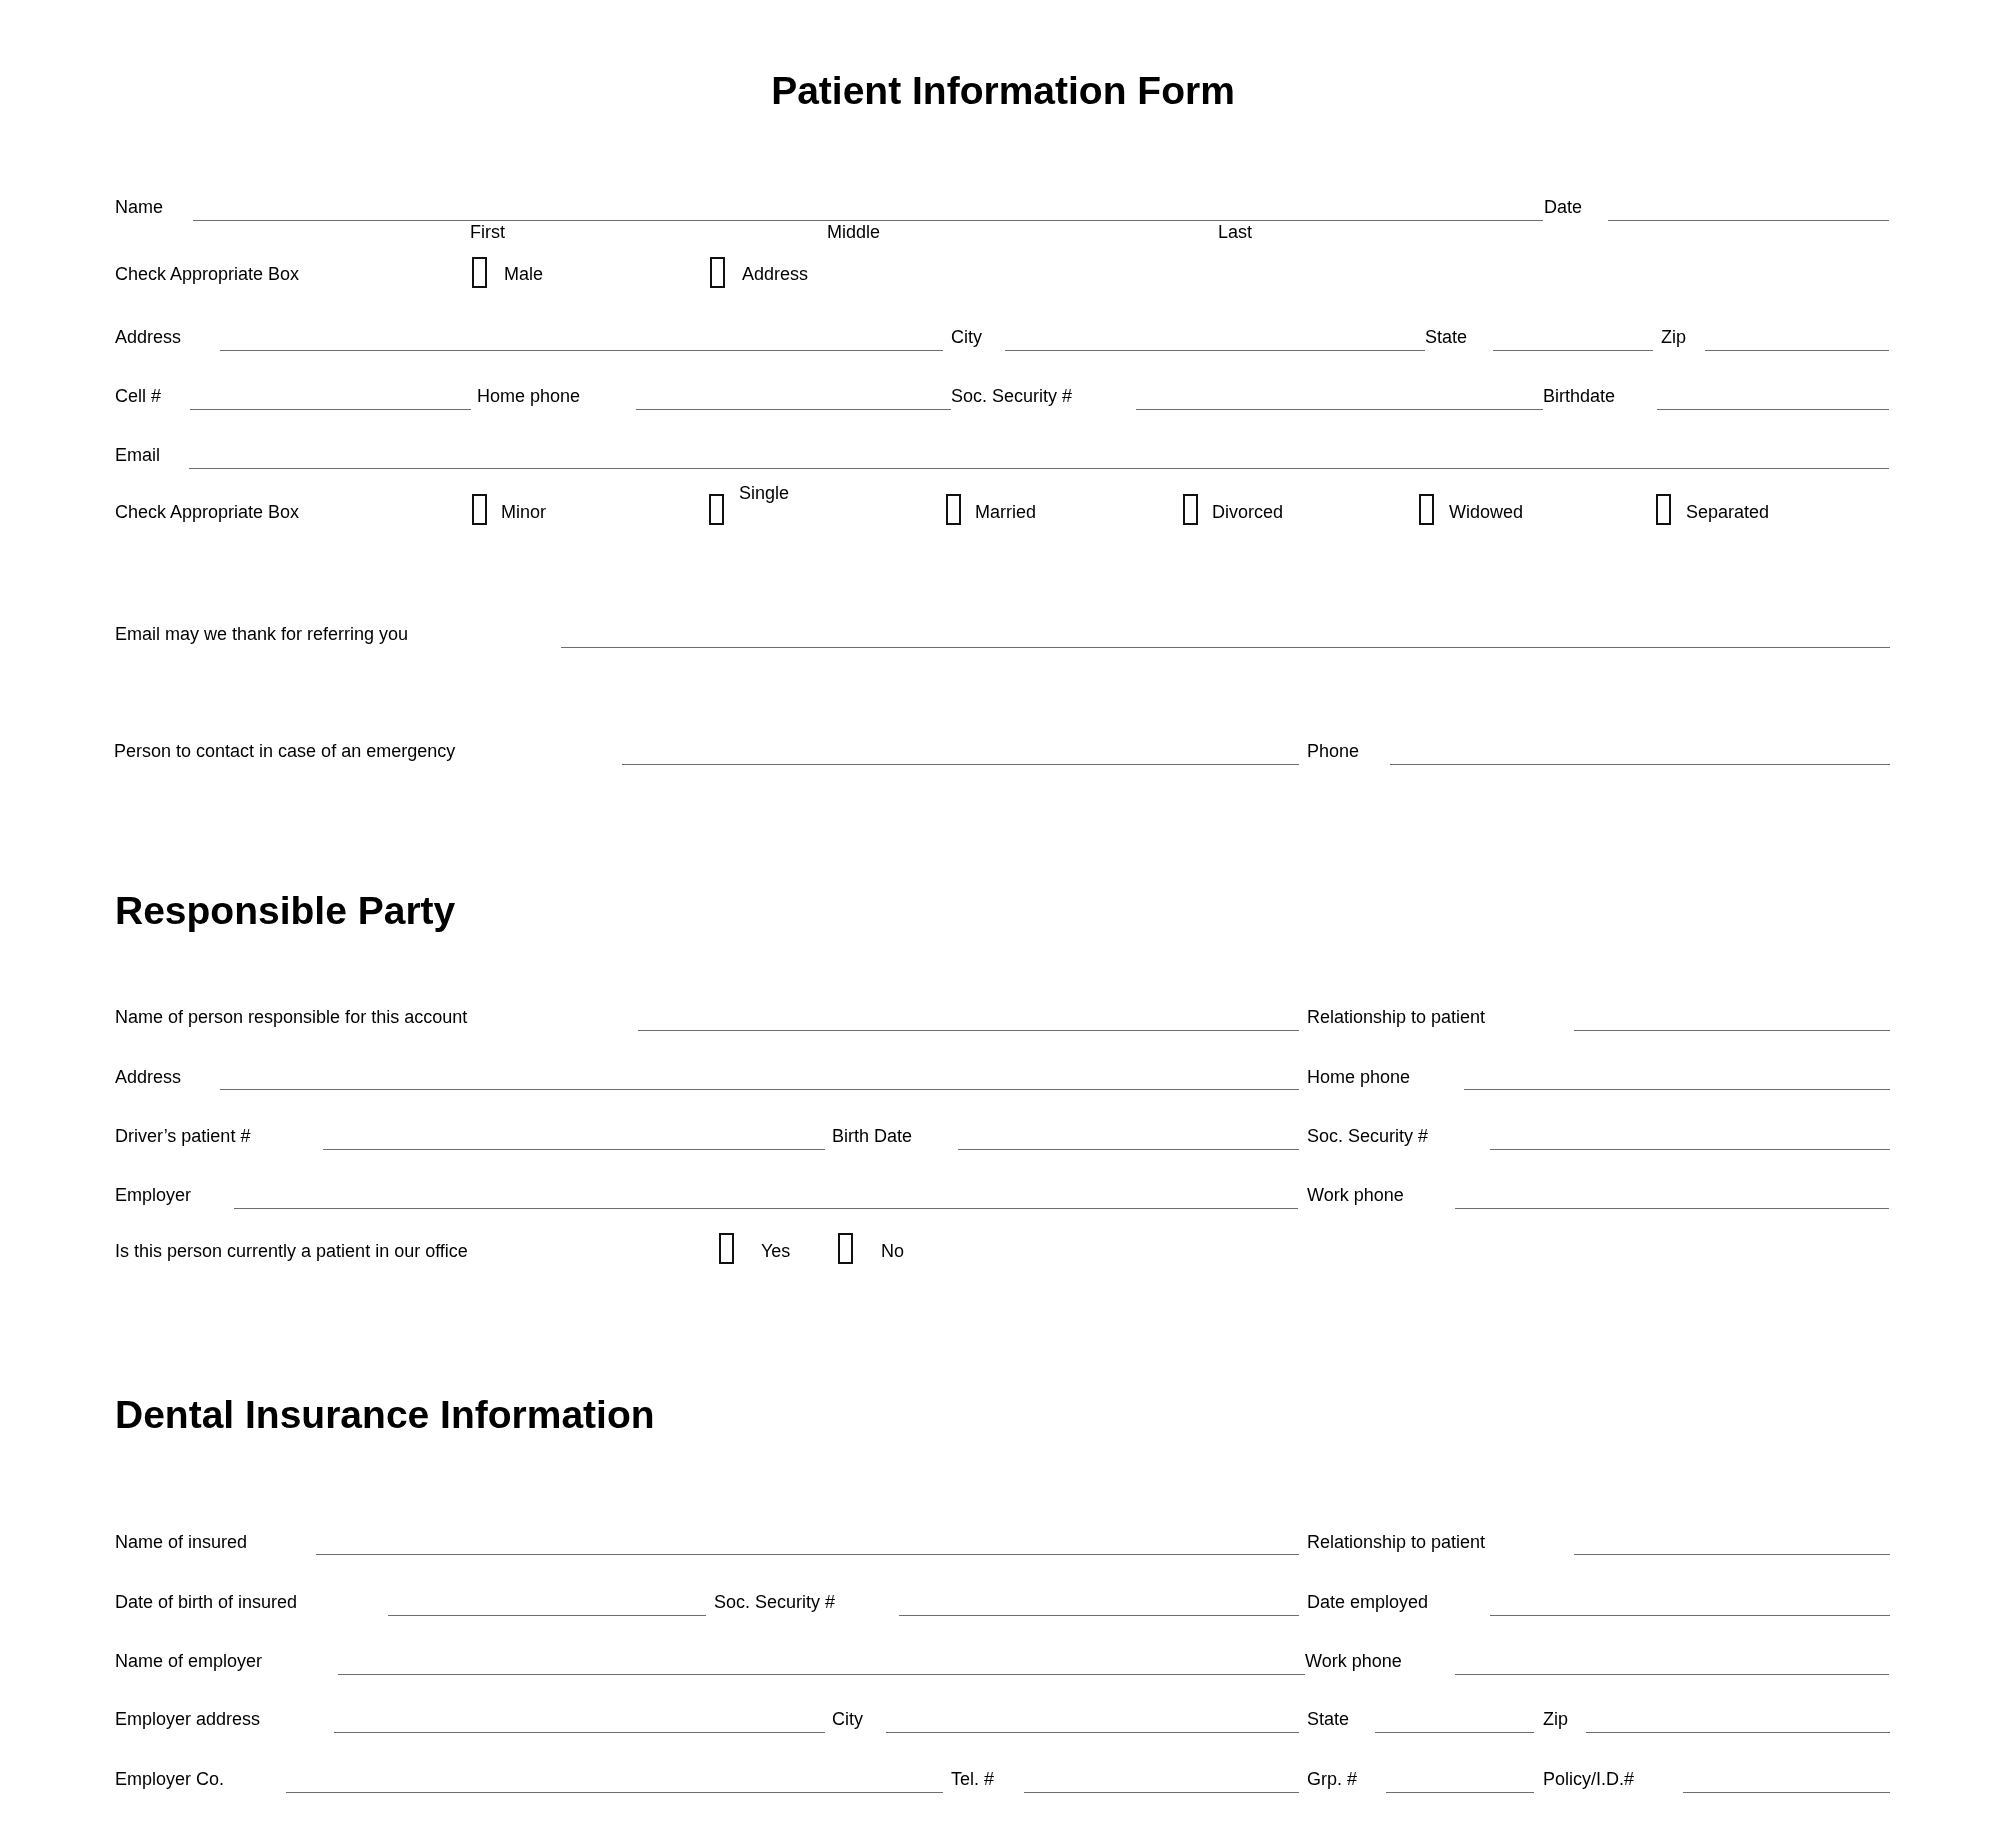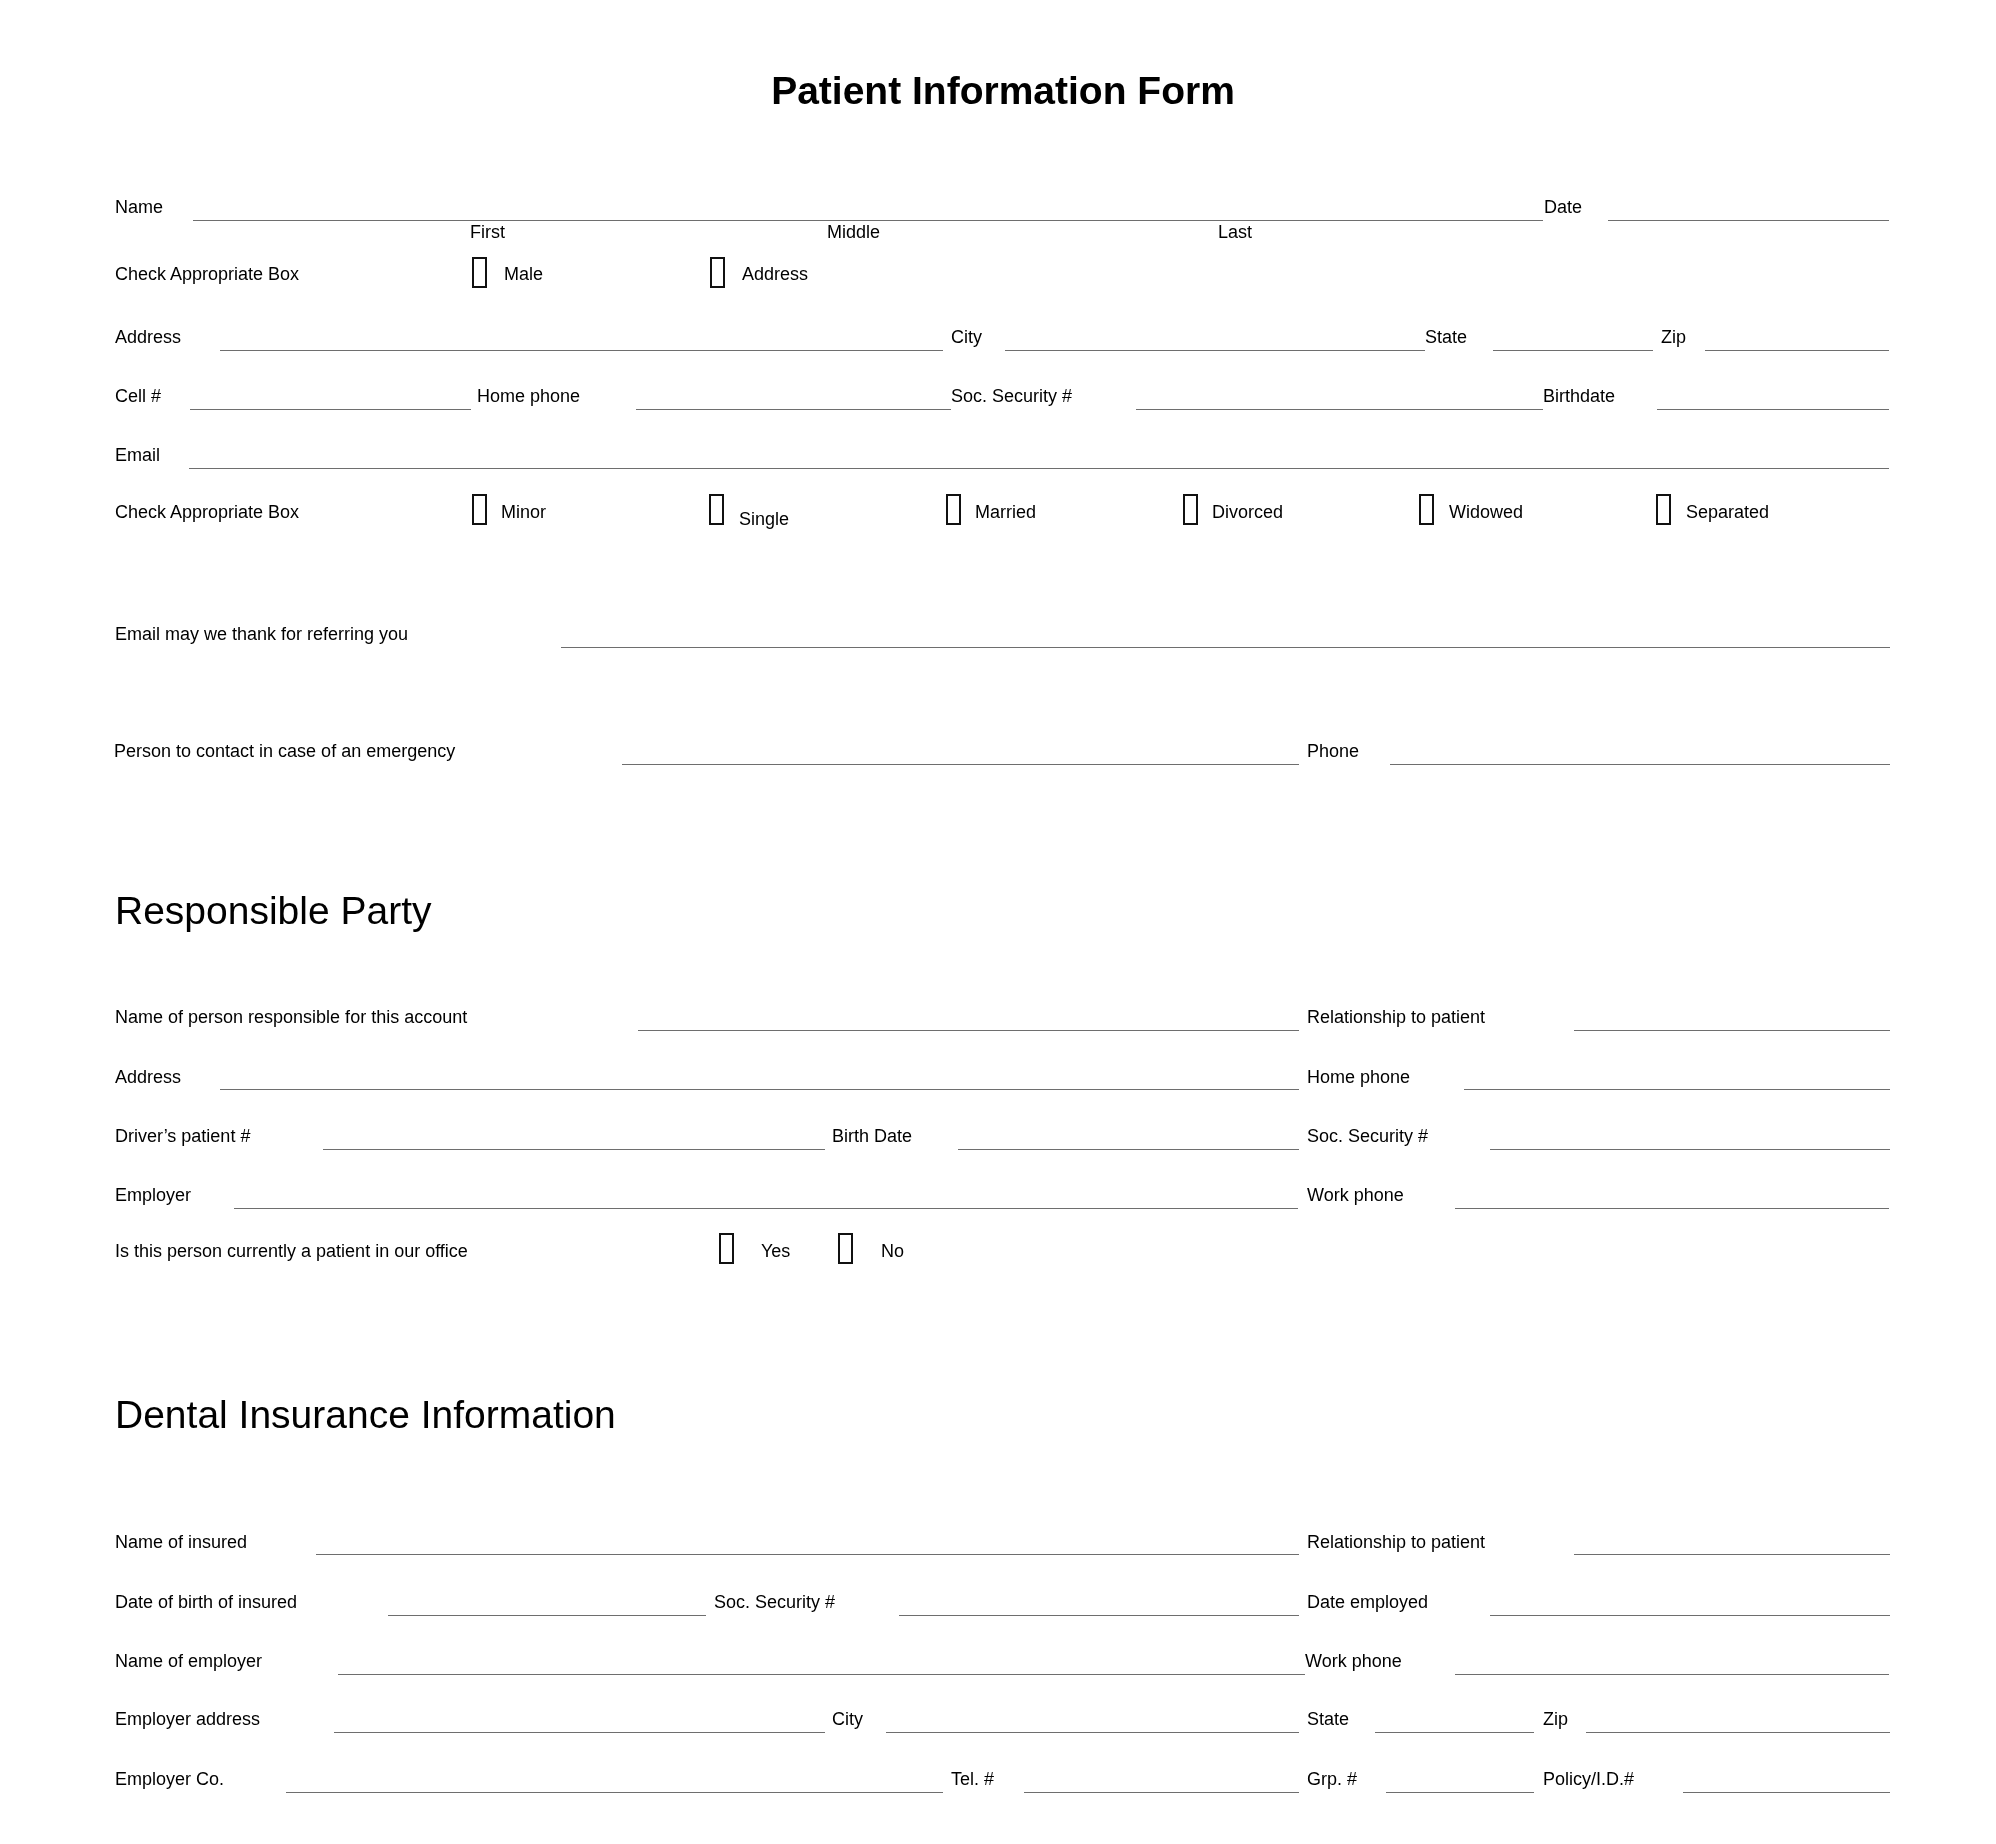--- a/index.html
+++ b/index.html
@@ -1,20 +1,20 @@
 <!DOCTYPE html>
 <html><head>
 <meta charset="utf-8">
 <style>
   html, body { margin:0; padding:0; background:#ffffff; }
   body { width:1996px; height:1845px; position:relative; overflow:hidden;
          font-family:"Liberation Sans", sans-serif; color:#000; }
   .abs { position:absolute; white-space:nowrap; }
   .title { font-weight:bold; font-size:39px; left:0; width:2006px; text-align:center; top:69px; }
-  .h2 { font-weight:normal; font-size:39px; left:115px; }
+  .h2 { font-weight:bold; font-size:39px; left:115px; }
   .lbl { font-size:18px; line-height:31px; }
   .sub { font-size:18px; line-height:21px; }
   .line { position:absolute; height:0; border-top:1.9px solid #6e6e6e; }
   .cb { position:absolute; width:15.4px; height:31px; border:2.4px solid #111; box-sizing:border-box; background:#fff; }
 </style>
 </head>
 <body>
 
 <div class="abs title">Patient Information Form</div>
 
@@ -50,21 +50,21 @@
 <div class="abs lbl" style="left:1543px;top:381px">Birthdate</div>
 <div class="line" style="left:1657px;width:232px;top:409px"></div>
 
 <div class="abs lbl" style="left:115px;top:440px">Email</div>
 <div class="line" style="left:189px;width:1700px;top:468px"></div>
 
 <div class="abs lbl" style="left:115px;top:497px">Check Appropriate Box</div>
 <div class="cb" style="left:472px;top:494px"></div>
 <div class="abs lbl" style="left:501px;top:497px">Minor</div>
 <div class="cb" style="left:709px;top:494px"></div>
-<div class="abs lbl" style="left:739px;top:504px">Single</div>
+<div class="abs lbl" style="left:739px;top:478px">Single</div>
 <div class="cb" style="left:946px;top:494px"></div>
 <div class="abs lbl" style="left:975px;top:497px">Married</div>
 <div class="cb" style="left:1183px;top:494px"></div>
 <div class="abs lbl" style="left:1212px;top:497px">Divorced</div>
 <div class="cb" style="left:1419px;top:494px"></div>
 <div class="abs lbl" style="left:1449px;top:497px">Widowed</div>
 <div class="cb" style="left:1656px;top:494px"></div>
 <div class="abs lbl" style="left:1686px;top:497px">Separated</div>
 
 <div class="abs lbl" style="left:115px;top:619px">Email may we thank for referring you</div>

